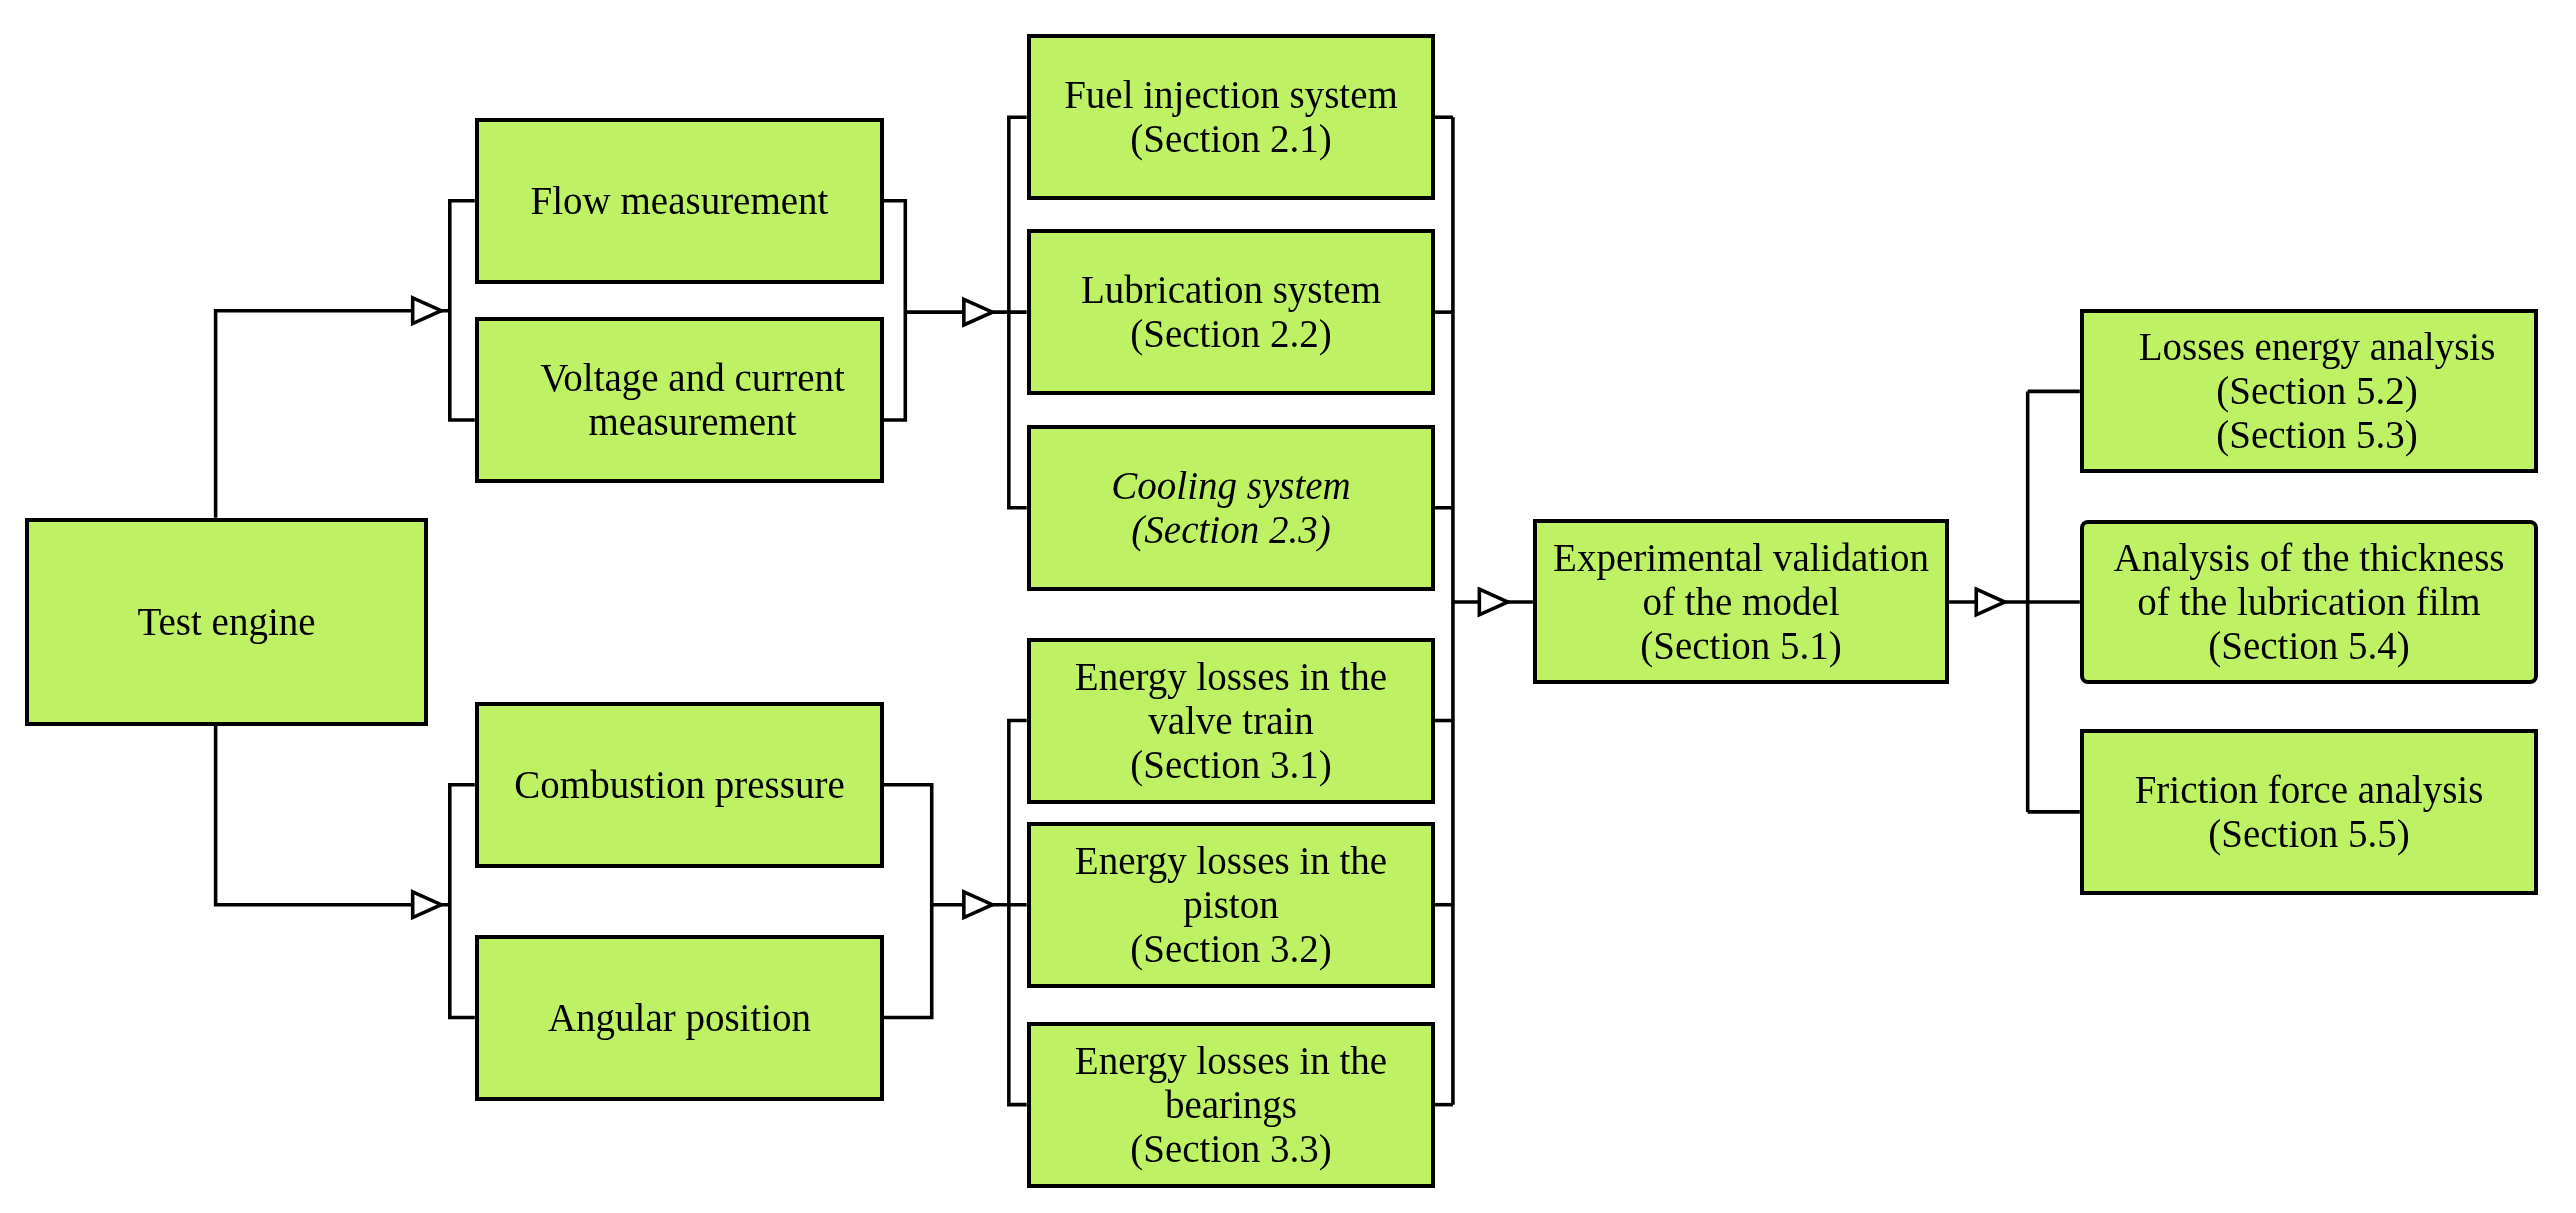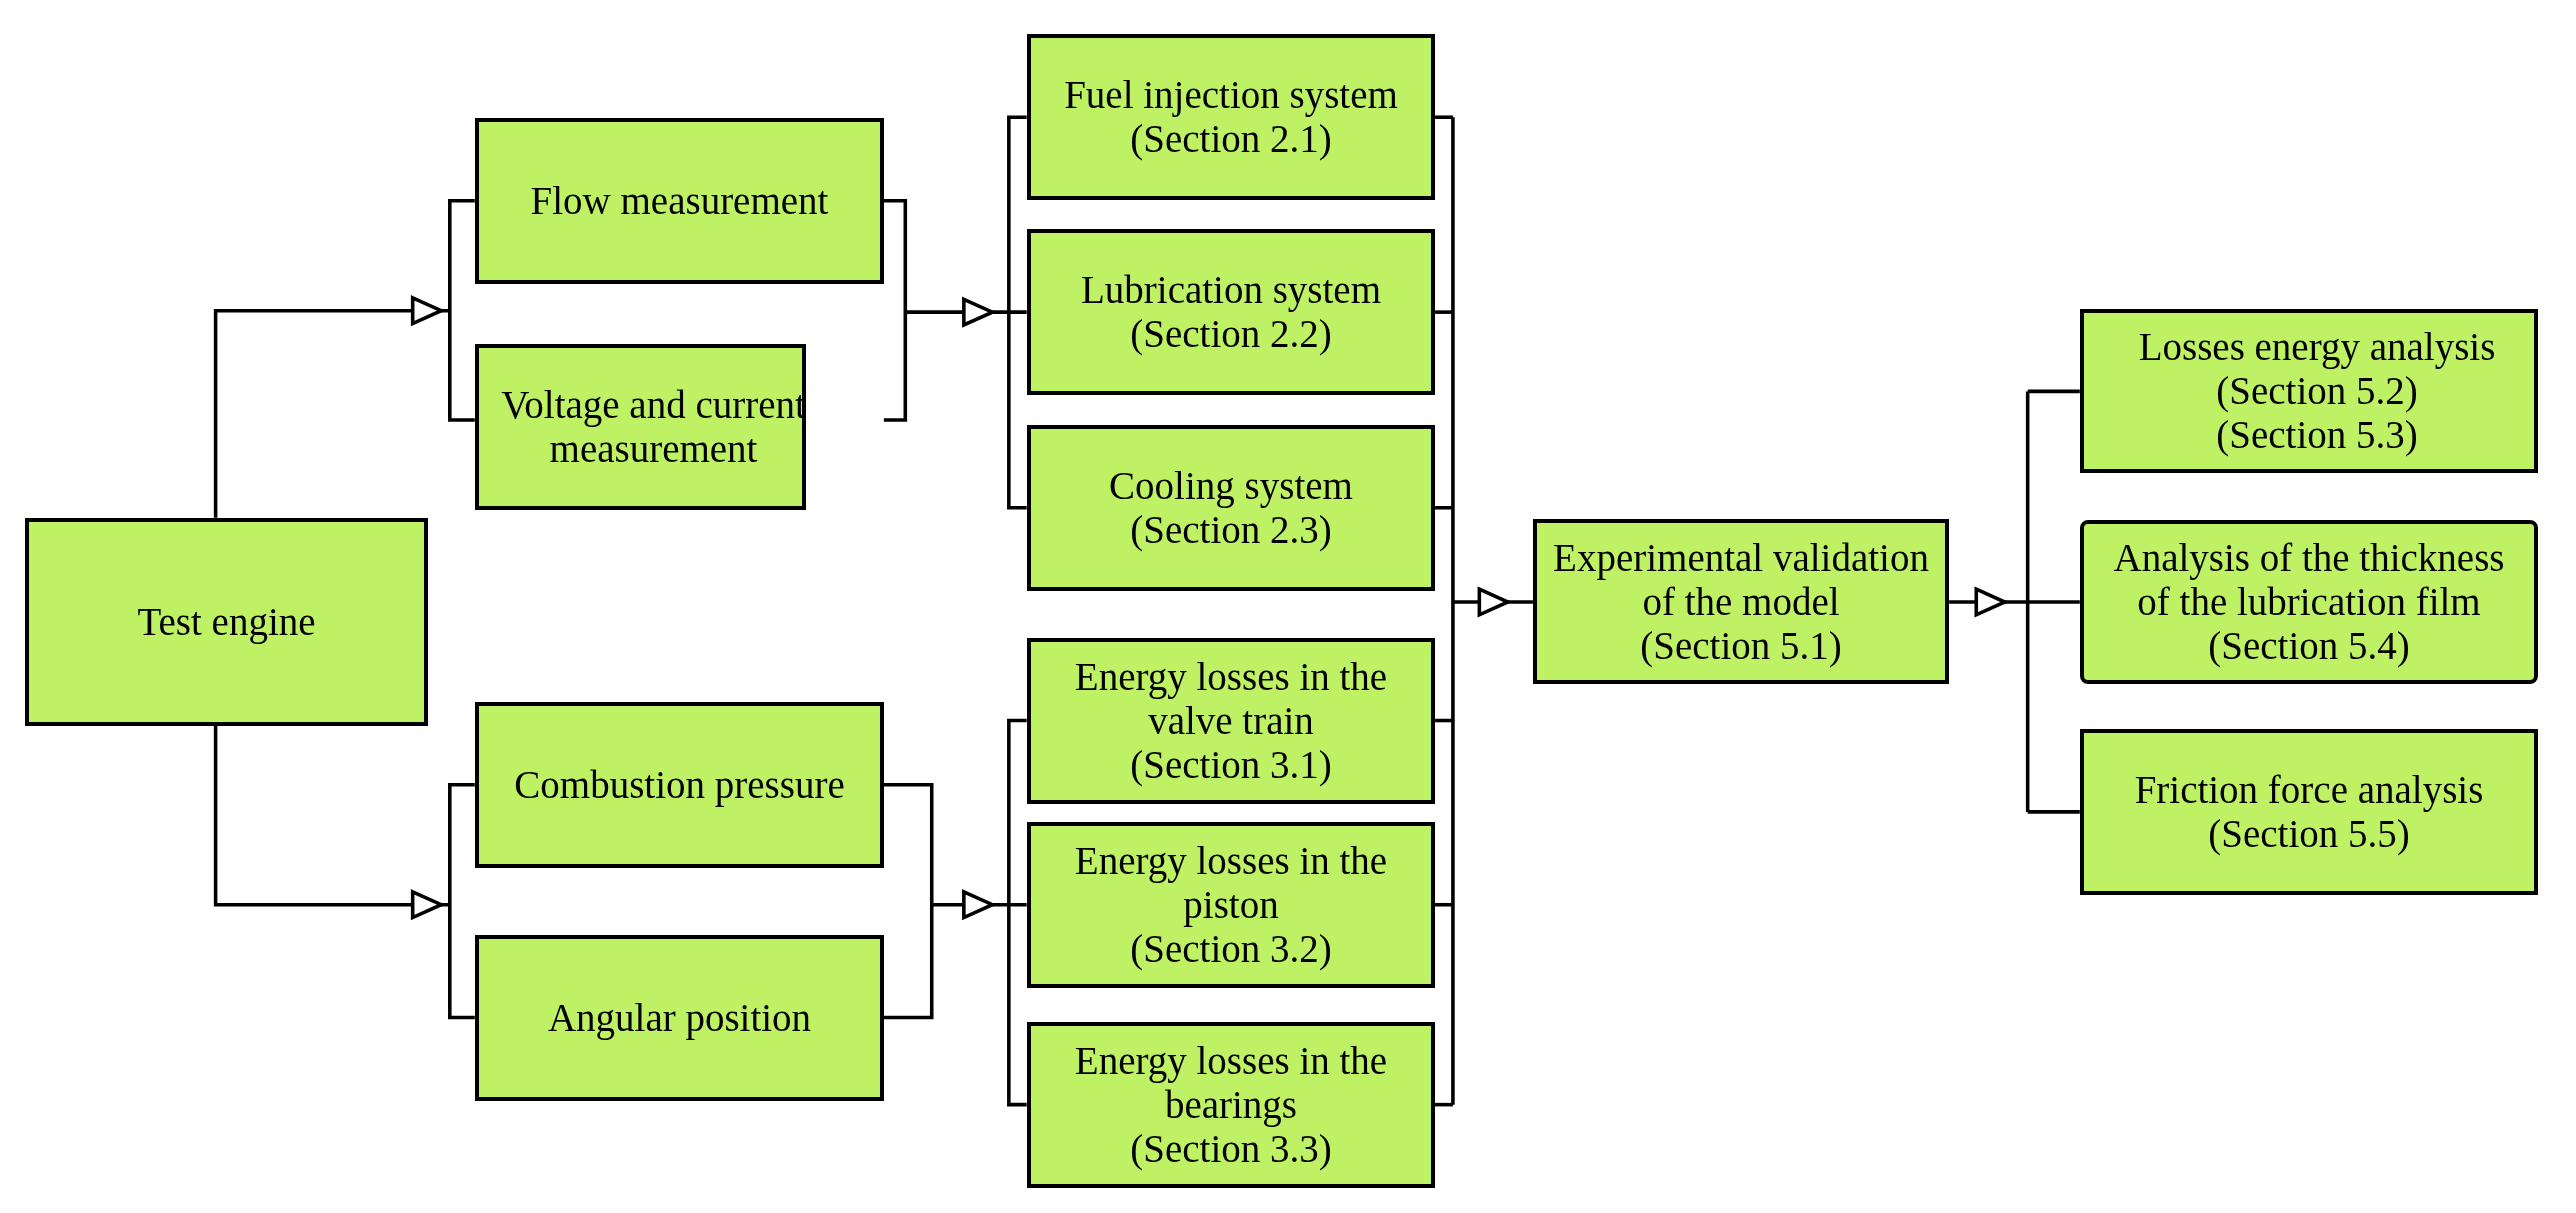--- a/index.html
+++ b/index.html
@@ -68,30 +68,30 @@
   <path class="arrowhead" d="M578,1249 L618,1267 L578,1285 Z"></path>
   <path class="arrowhead" d="M1350,419 L1390,437 L1350,455 Z"></path>
   <path class="arrowhead" d="M1350,1249 L1390,1267 L1350,1285 Z"></path>
   <path class="arrowhead" d="M2072,825 L2112,843 L2072,861 Z"></path>
   <path class="arrowhead" d="M2768,825 L2808,843 L2768,861 Z"></path>
 </svg>
 
 <div class="box" style="left:25px;   top:518px;  width:403px; height:208px;">Test engine</div>
 
 <div class="box" style="left:475px;  top:118px;  width:409px; height:166px;">Flow measurement</div>
-<div class="box" style="left:475px;  top:344px;  width:331px; height:166px;padding-left:26px;">Voltage and current
+<div class="box" style="left:475px;  top:317px;  width:409px; height:166px;padding-left:26px;">Voltage and current
 measurement</div>
 <div class="box" style="left:475px;  top:702px;  width:409px; height:166px;">Combustion pressure</div>
 <div class="box" style="left:475px;  top:935px; width:409px; height:166px;">Angular position</div>
 
 <div class="box" style="left:1027px; top:34px;   width:408px; height:166px;">Fuel injection system
 (Section 2.1)</div>
 <div class="box" style="left:1027px; top:229px;  width:408px; height:166px;">Lubrication system
 (Section 2.2)</div>
-<div class="box" style="left:1027px; top:425px;  width:408px; height:166px;">Cooling system
+<div class="box" style="left:1027px; top:425px;  width:408px; height:166px;font-style:italic;">Cooling system
 (Section 2.3)</div>
 <div class="box" style="left:1027px; top:638px;  width:408px; height:166px;">Energy losses in the
 valve train
 (Section 3.1)</div>
 <div class="box" style="left:1027px; top:822px; width:408px; height:166px;">Energy losses in the
 piston
 (Section 3.2)</div>
 <div class="box" style="left:1027px; top:1022px; width:408px; height:166px;">Energy losses in the
 bearings
 (Section 3.3)</div>

